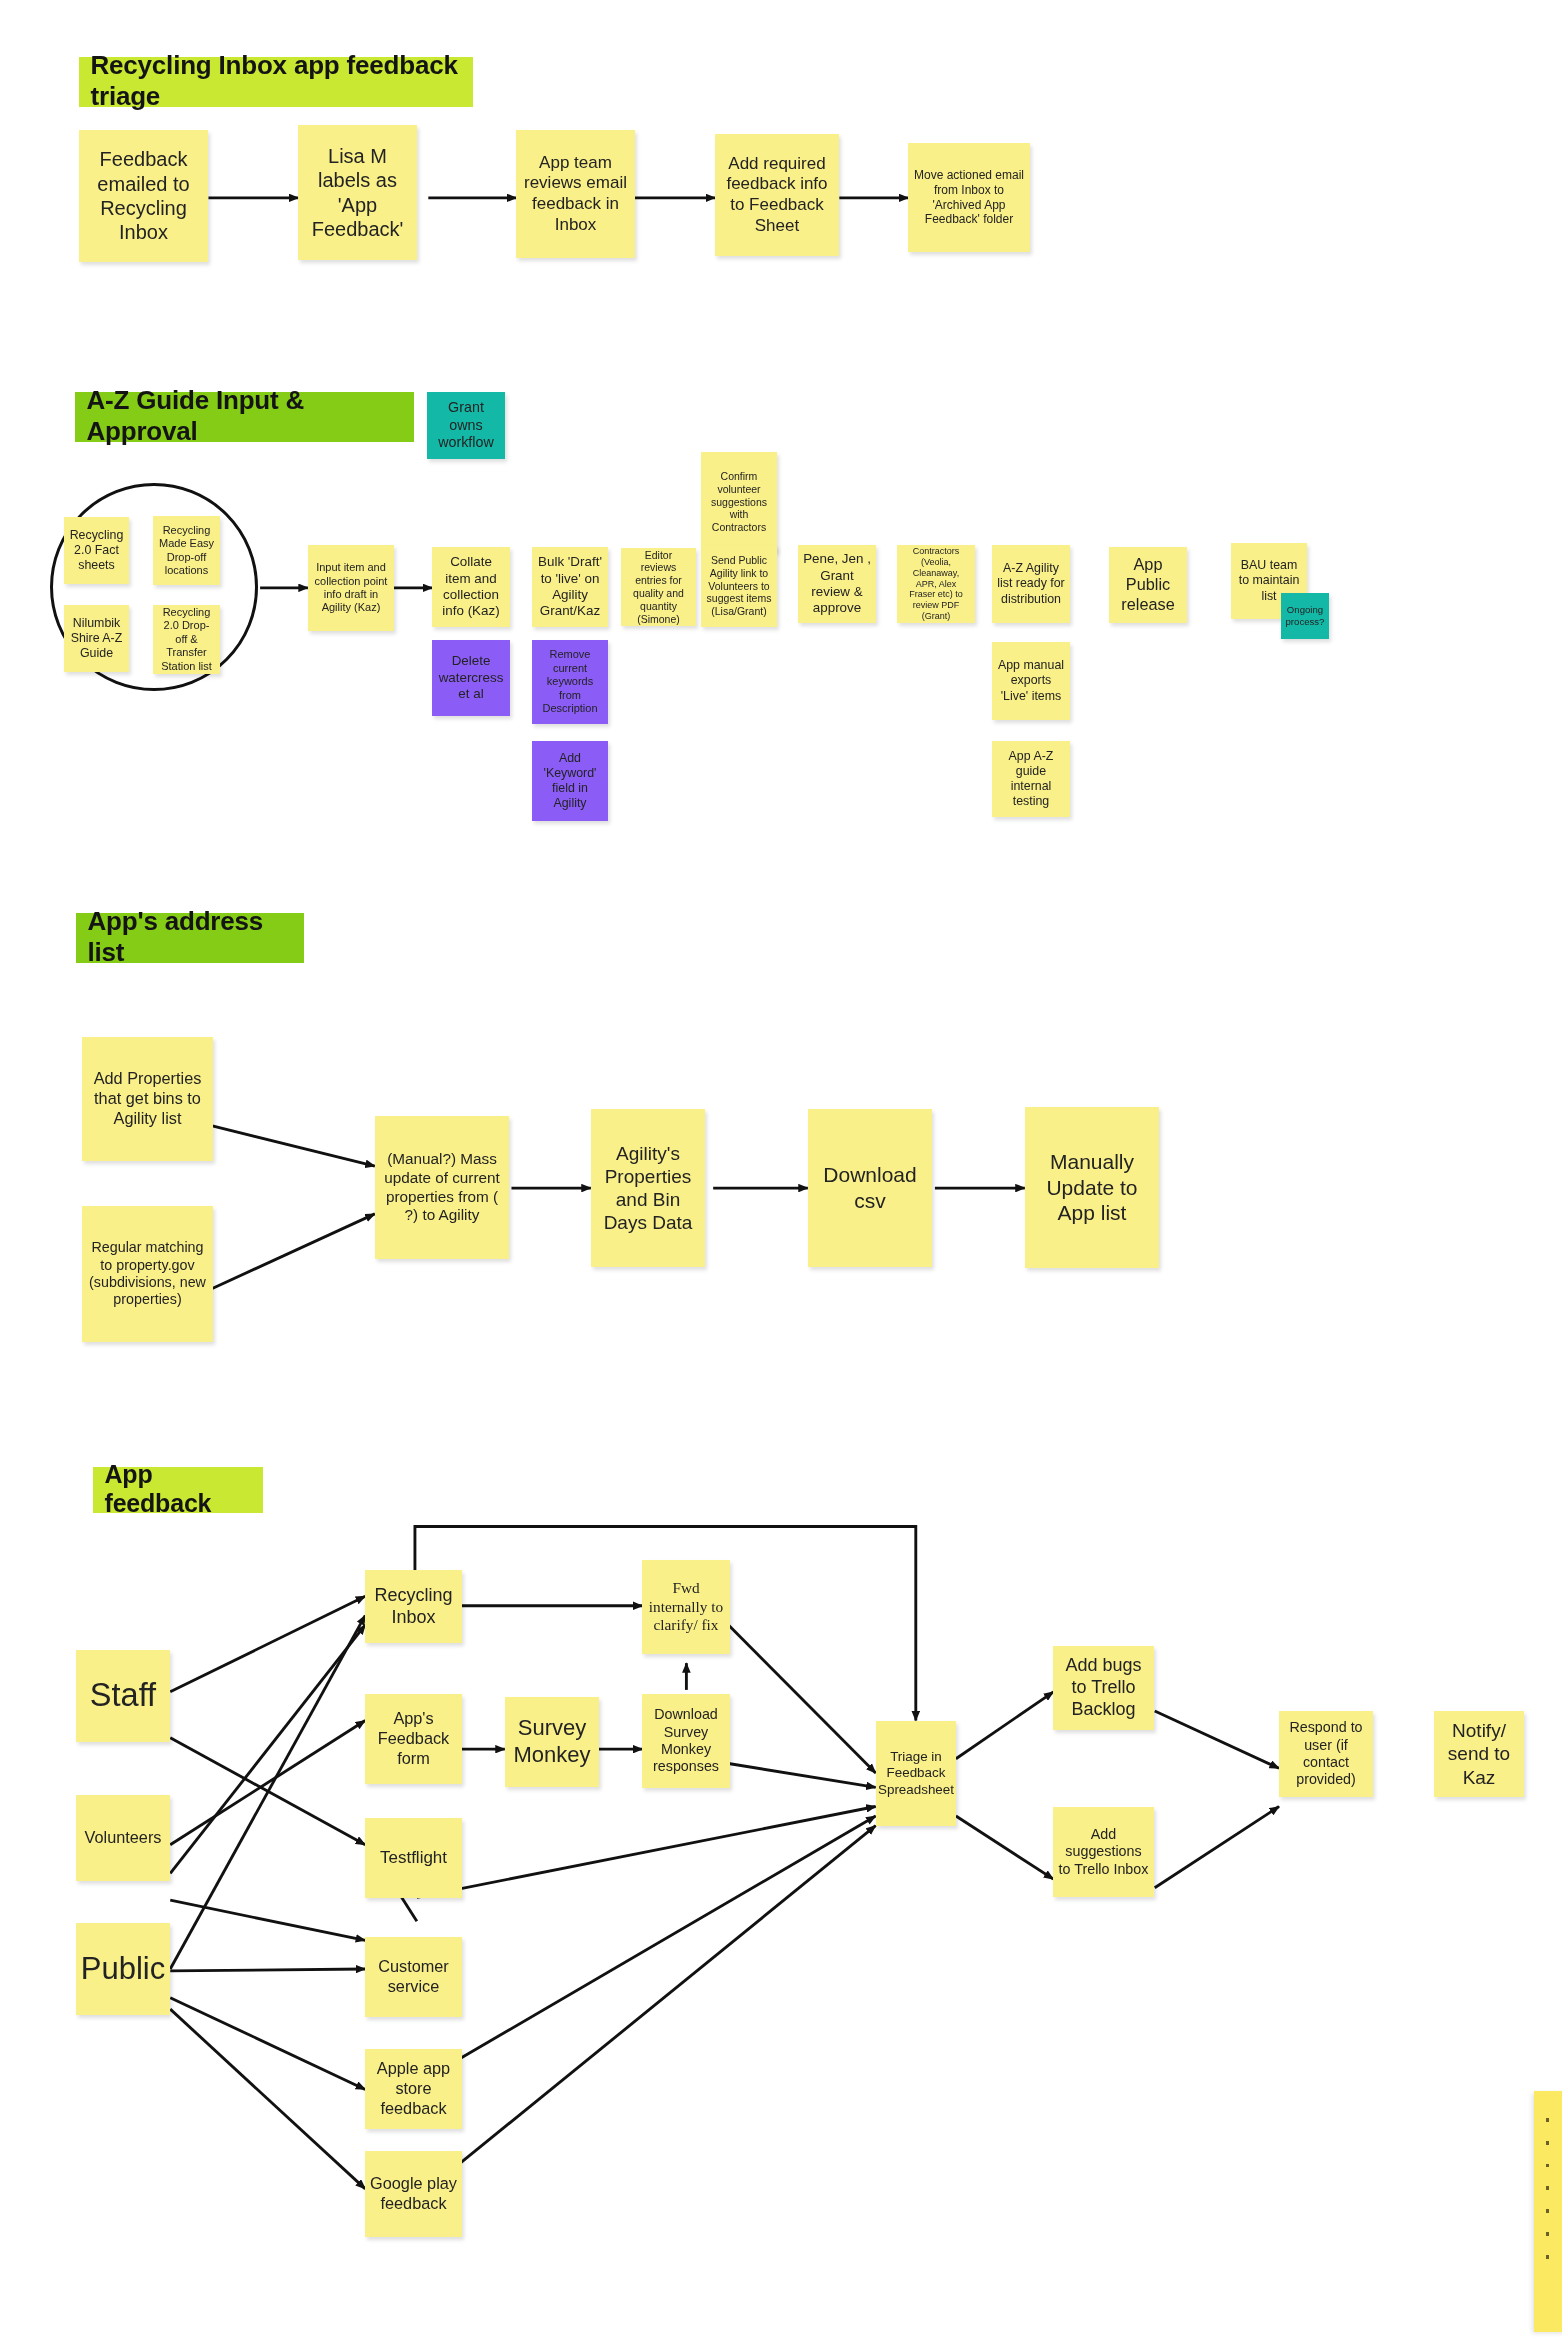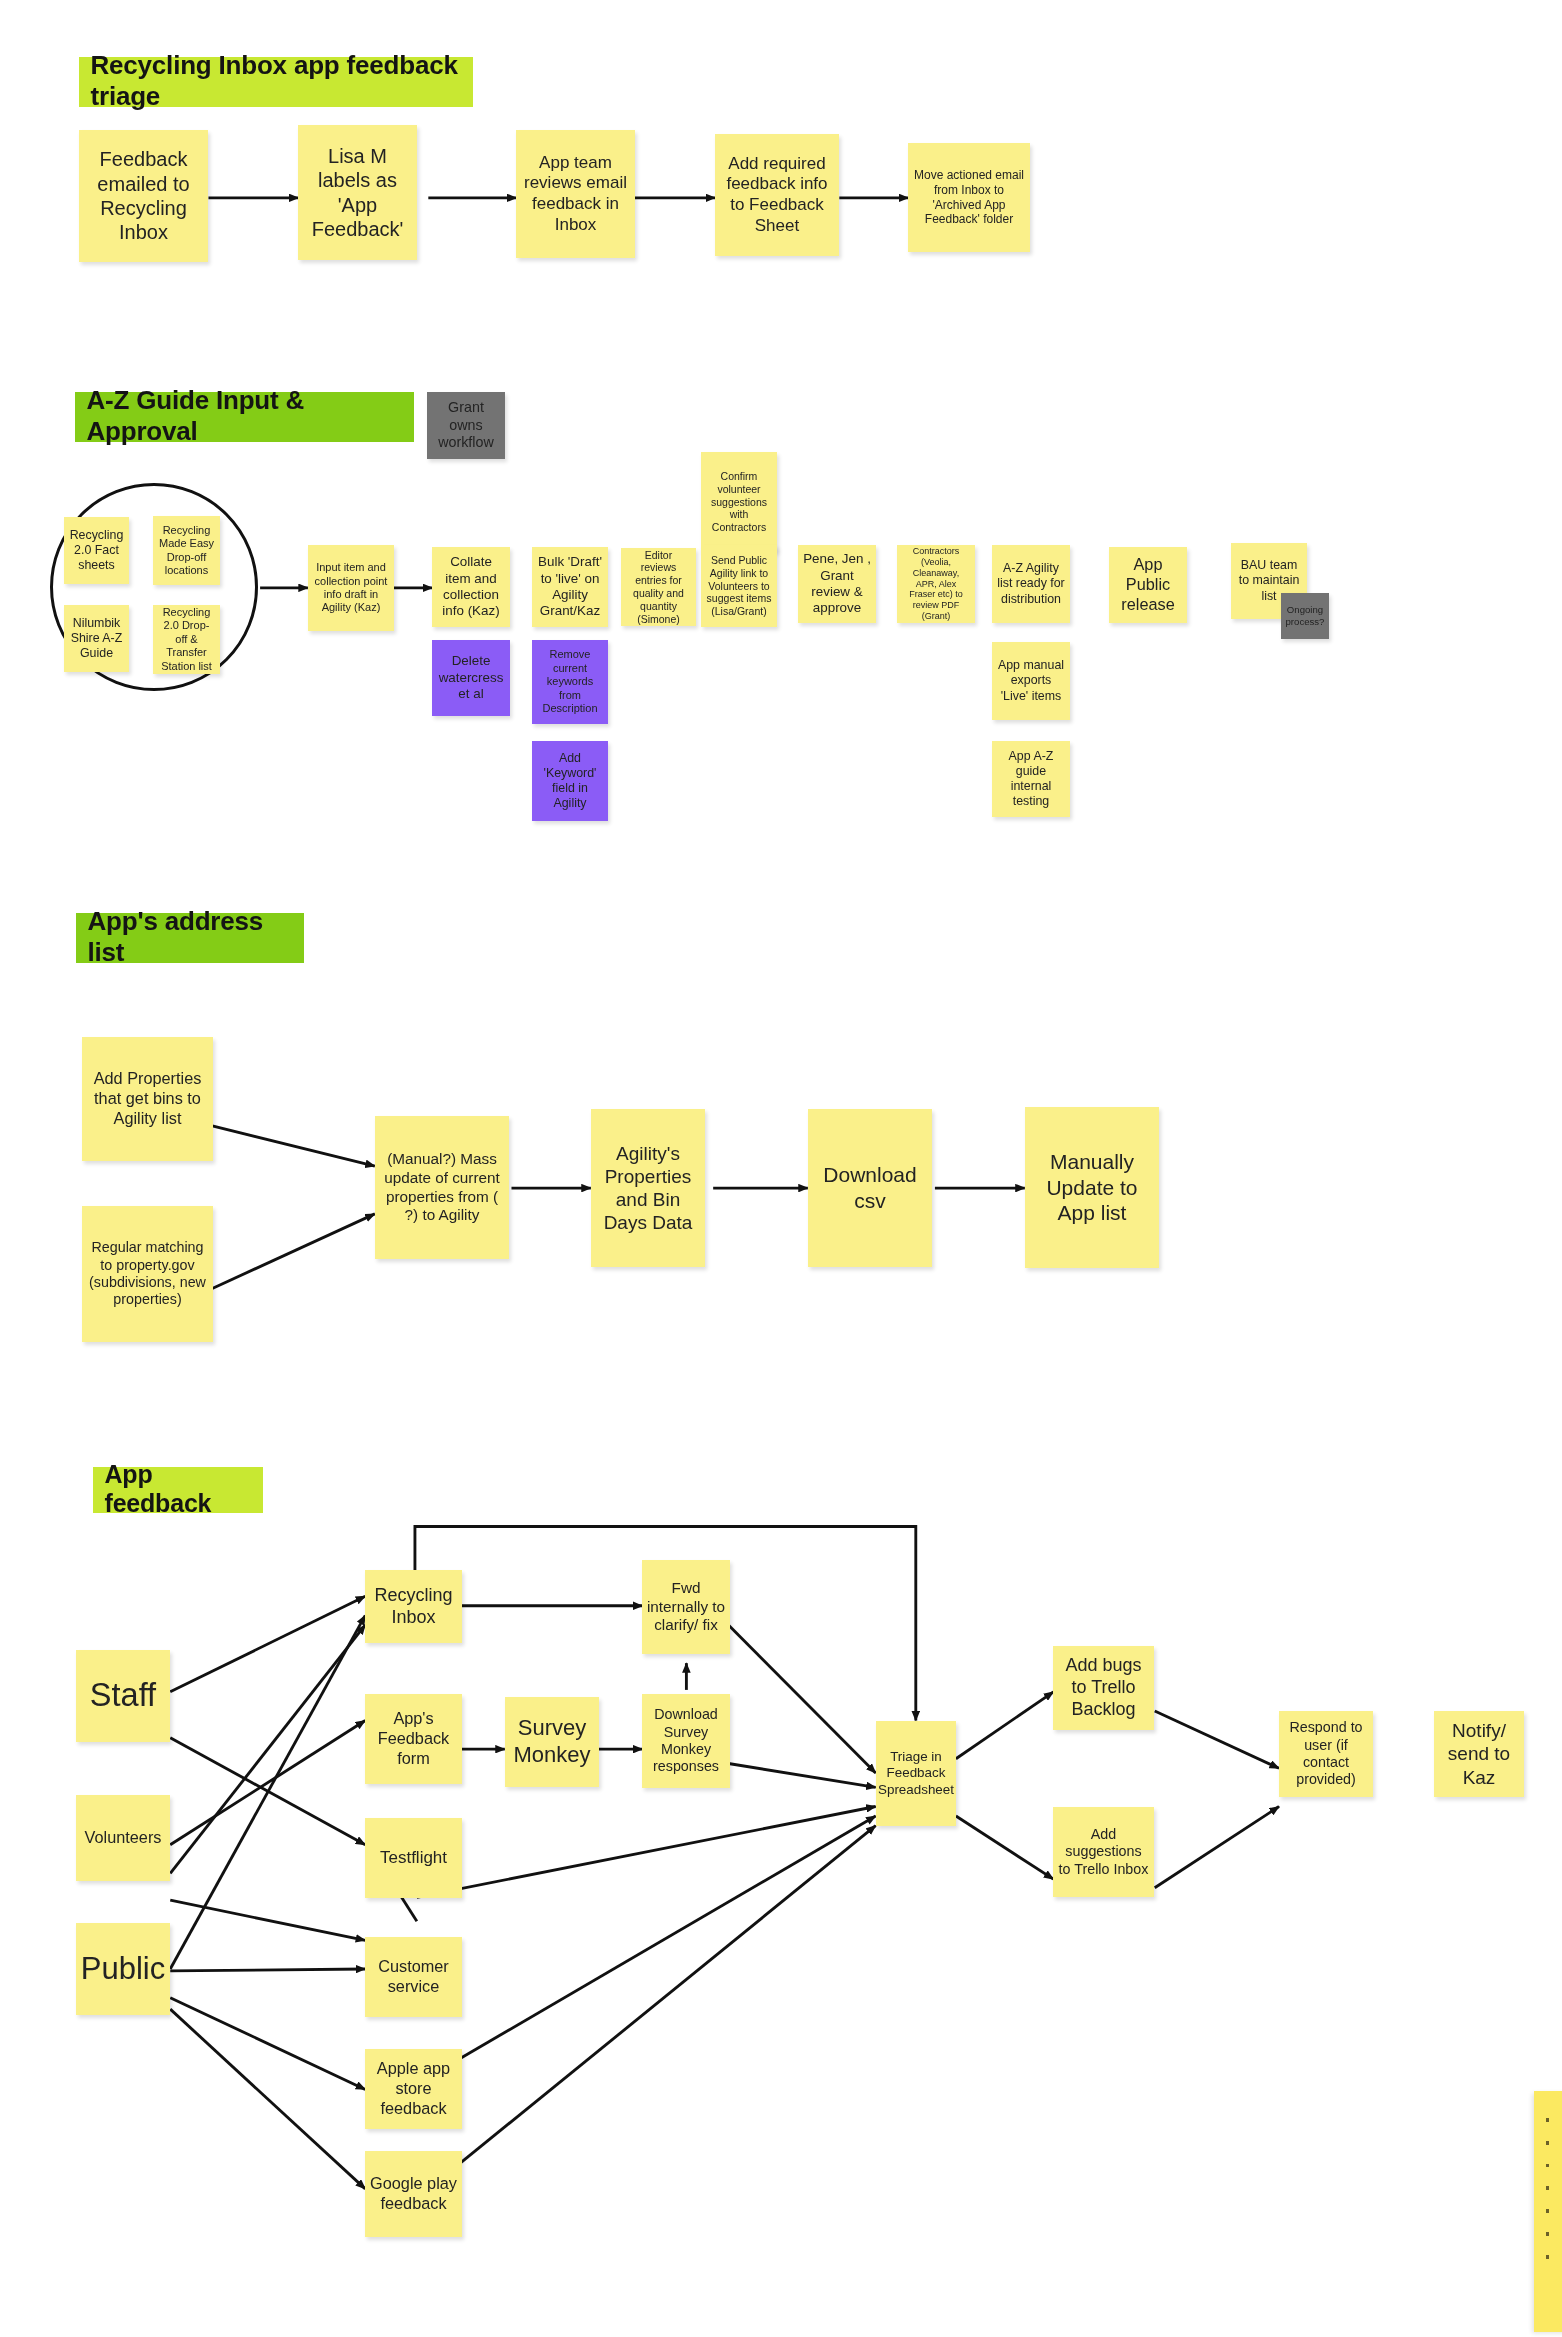--- a/index.html
+++ b/index.html
@@ -36,21 +36,21 @@
     line-height: 1.22;
     padding: 2.9px 4.8px;
     background: #faf08a;
     color: #232323;
     box-shadow: 1.9px 2.9px 3.8px rgba(0,0,0,0.13);
     z-index: 5;
     white-space: pre-line;
   }
   .note.yellow  { background: #faf08a; }
   .note.orange  { background: #8b5cf6; text-align: center; }
-  .note.pink    { background: #737373; }
+  .note.pink    { background: #14b8a6; }
   .hdr {
     position: absolute;
     box-sizing: border-box;
     display: flex;
     align-items: center;
     padding: 3.8px 11.5px 5.7px 11.5px;
     font-weight: bold;
     letter-spacing: -0.2px;
     color: #141414;
     z-index: 6;
@@ -229,21 +229,21 @@
   <div class="note yellow" style="left:365px; top:1694px; width:97px; height:90px; font-size:16.3px;">App's Feedback form</div>
 
   <div class="note yellow" style="left:365px; top:1818px; width:97px; height:80px; font-size:17px;">Testflight</div>
 
   <div class="note yellow" style="left:365px; top:1937px; width:97px; height:80px; font-size:16.3px;">Customer service</div>
 
   <div class="note yellow" style="left:365px; top:2049px; width:97px; height:80px; font-size:16.3px;">Apple app store feedback</div>
 
   <div class="note yellow" style="left:365px; top:2151px; width:97px; height:86px; font-size:16.3px;">Google play feedback</div>
 
-  <div class="note yellow" style="left:642px; top:1560px; width:88px; height:94px; font-size:15.3px;">Fwd internally to clarify/ fix</div>
+  <div class="note yellow" style="left:642px; top:1560px; width:88px; height:94px; font-size:15.3px;font-family:Liberation Serif, serif;">Fwd internally to clarify/ fix</div>
 
   <div class="note yellow" style="left:505px; top:1697px; width:94px; height:90px; font-size:22px;">Survey Monkey</div>
 
   <div class="note yellow" style="left:642px; top:1694px; width:88px; height:94px; font-size:14.3px;">Download Survey Monkey responses</div>
 
   <div class="note yellow" style="left:876px; top:1721px; width:80px; height:105px; font-size:13.4px;">Triage in Feedback Spreadsheet</div>
 
   <div class="note yellow" style="left:1053px; top:1646px; width:101px; height:84px; font-size:18px;">Add bugs to Trello Backlog</div>
 
   <div class="note yellow" style="left:1053px; top:1807px; width:101px; height:90px; font-size:14.3px;">Add suggestions to Trello Inbox</div>

